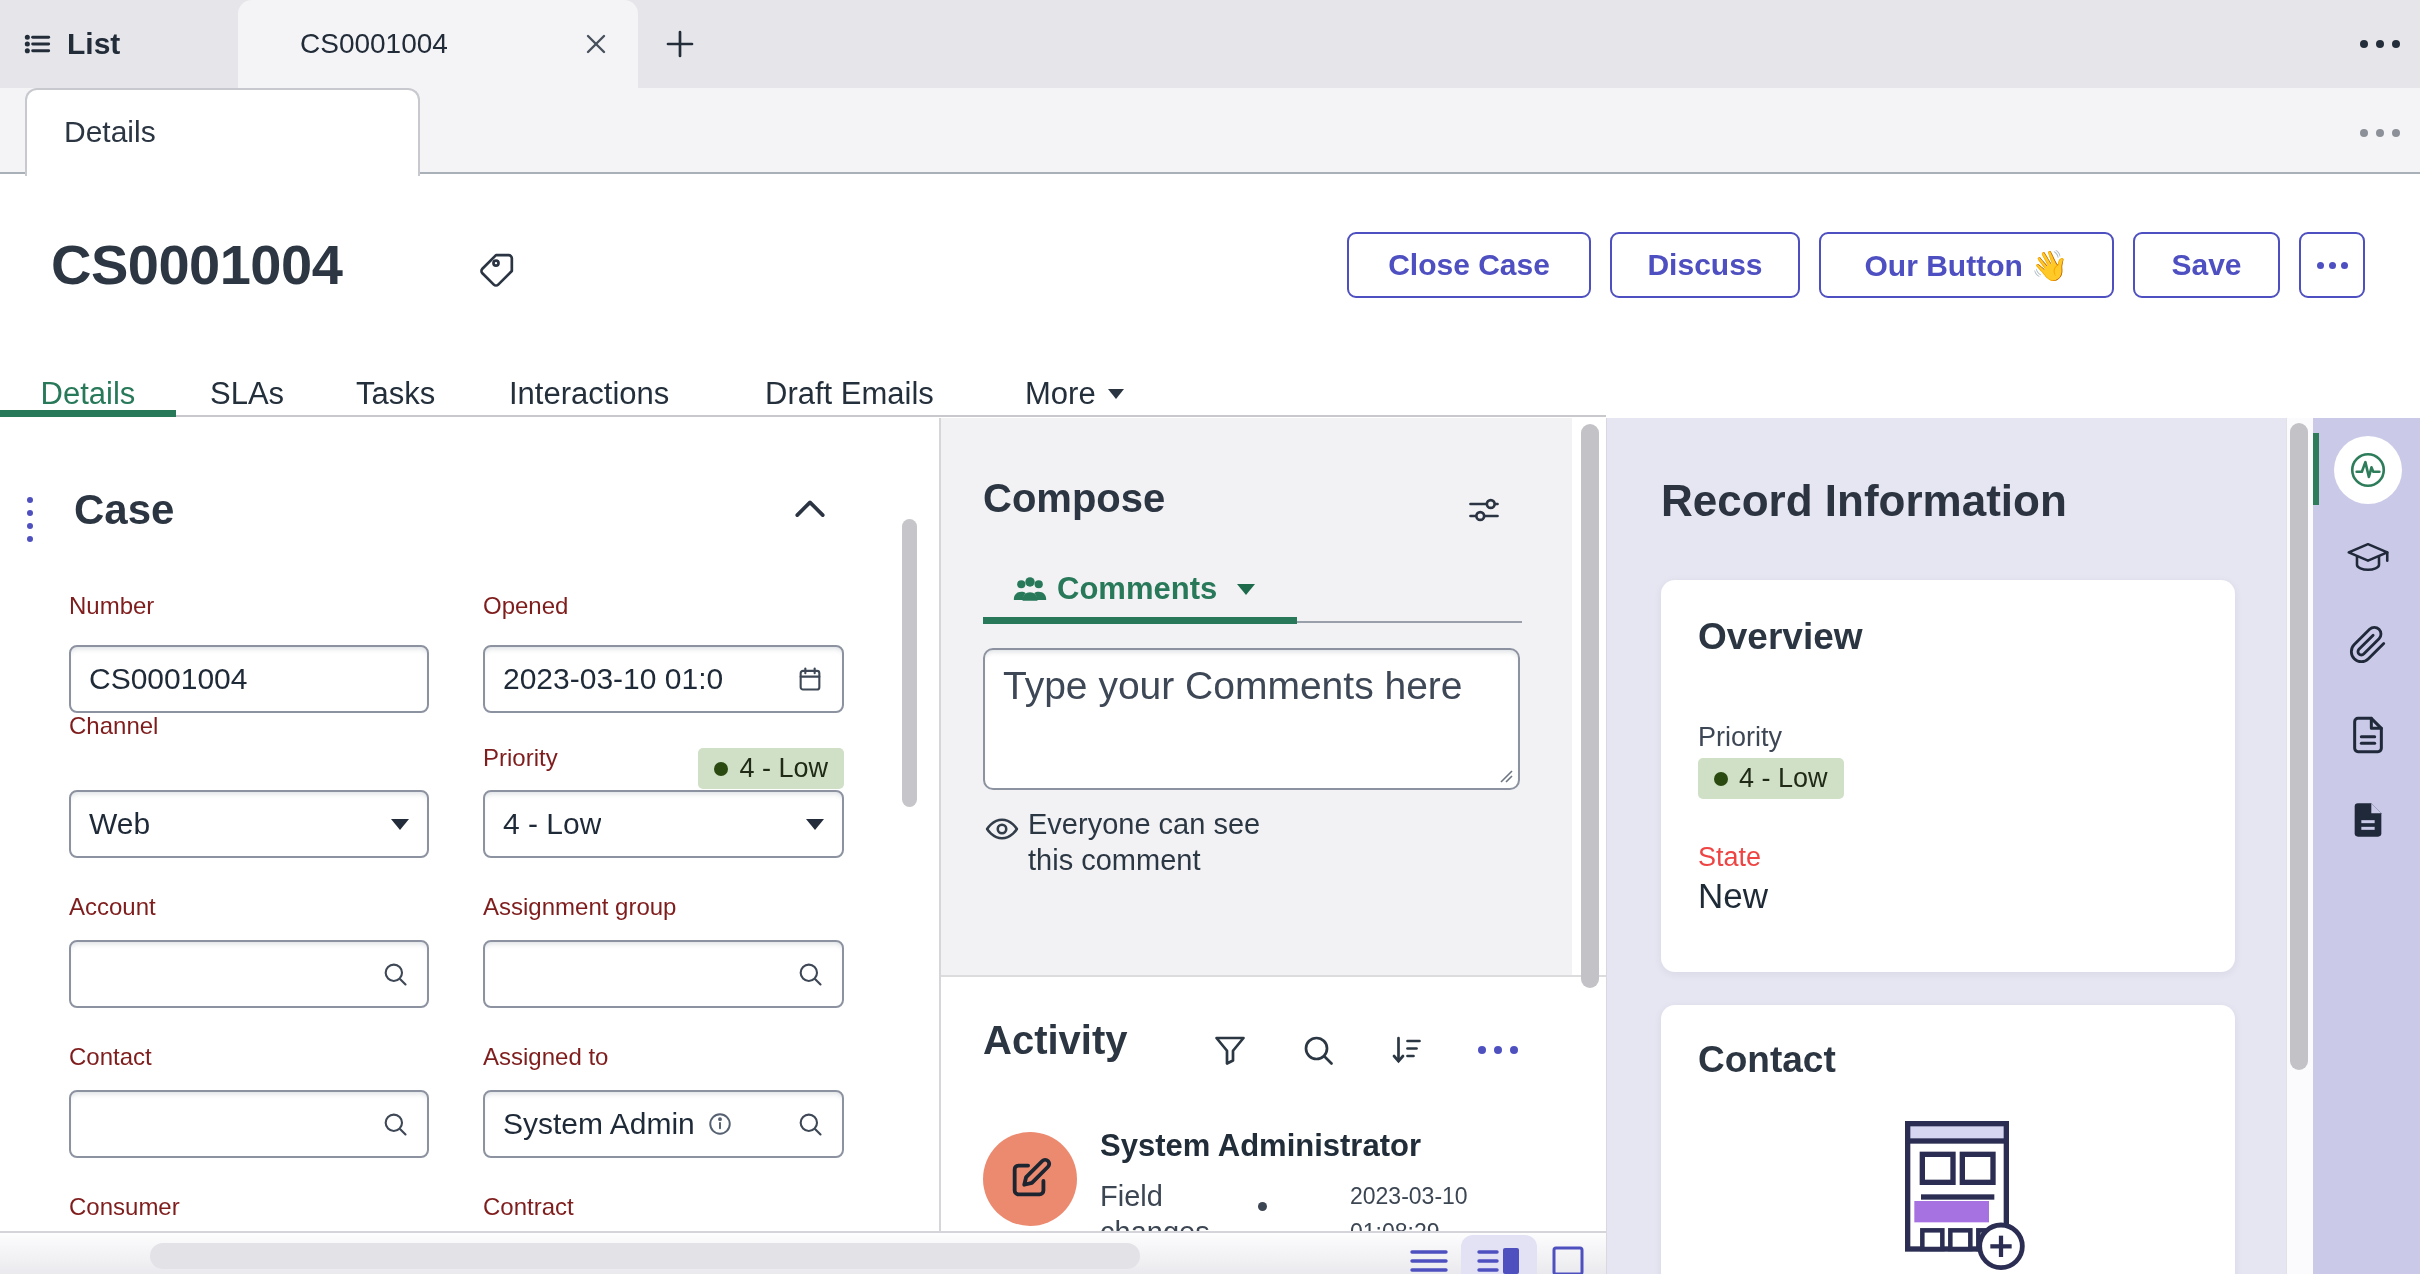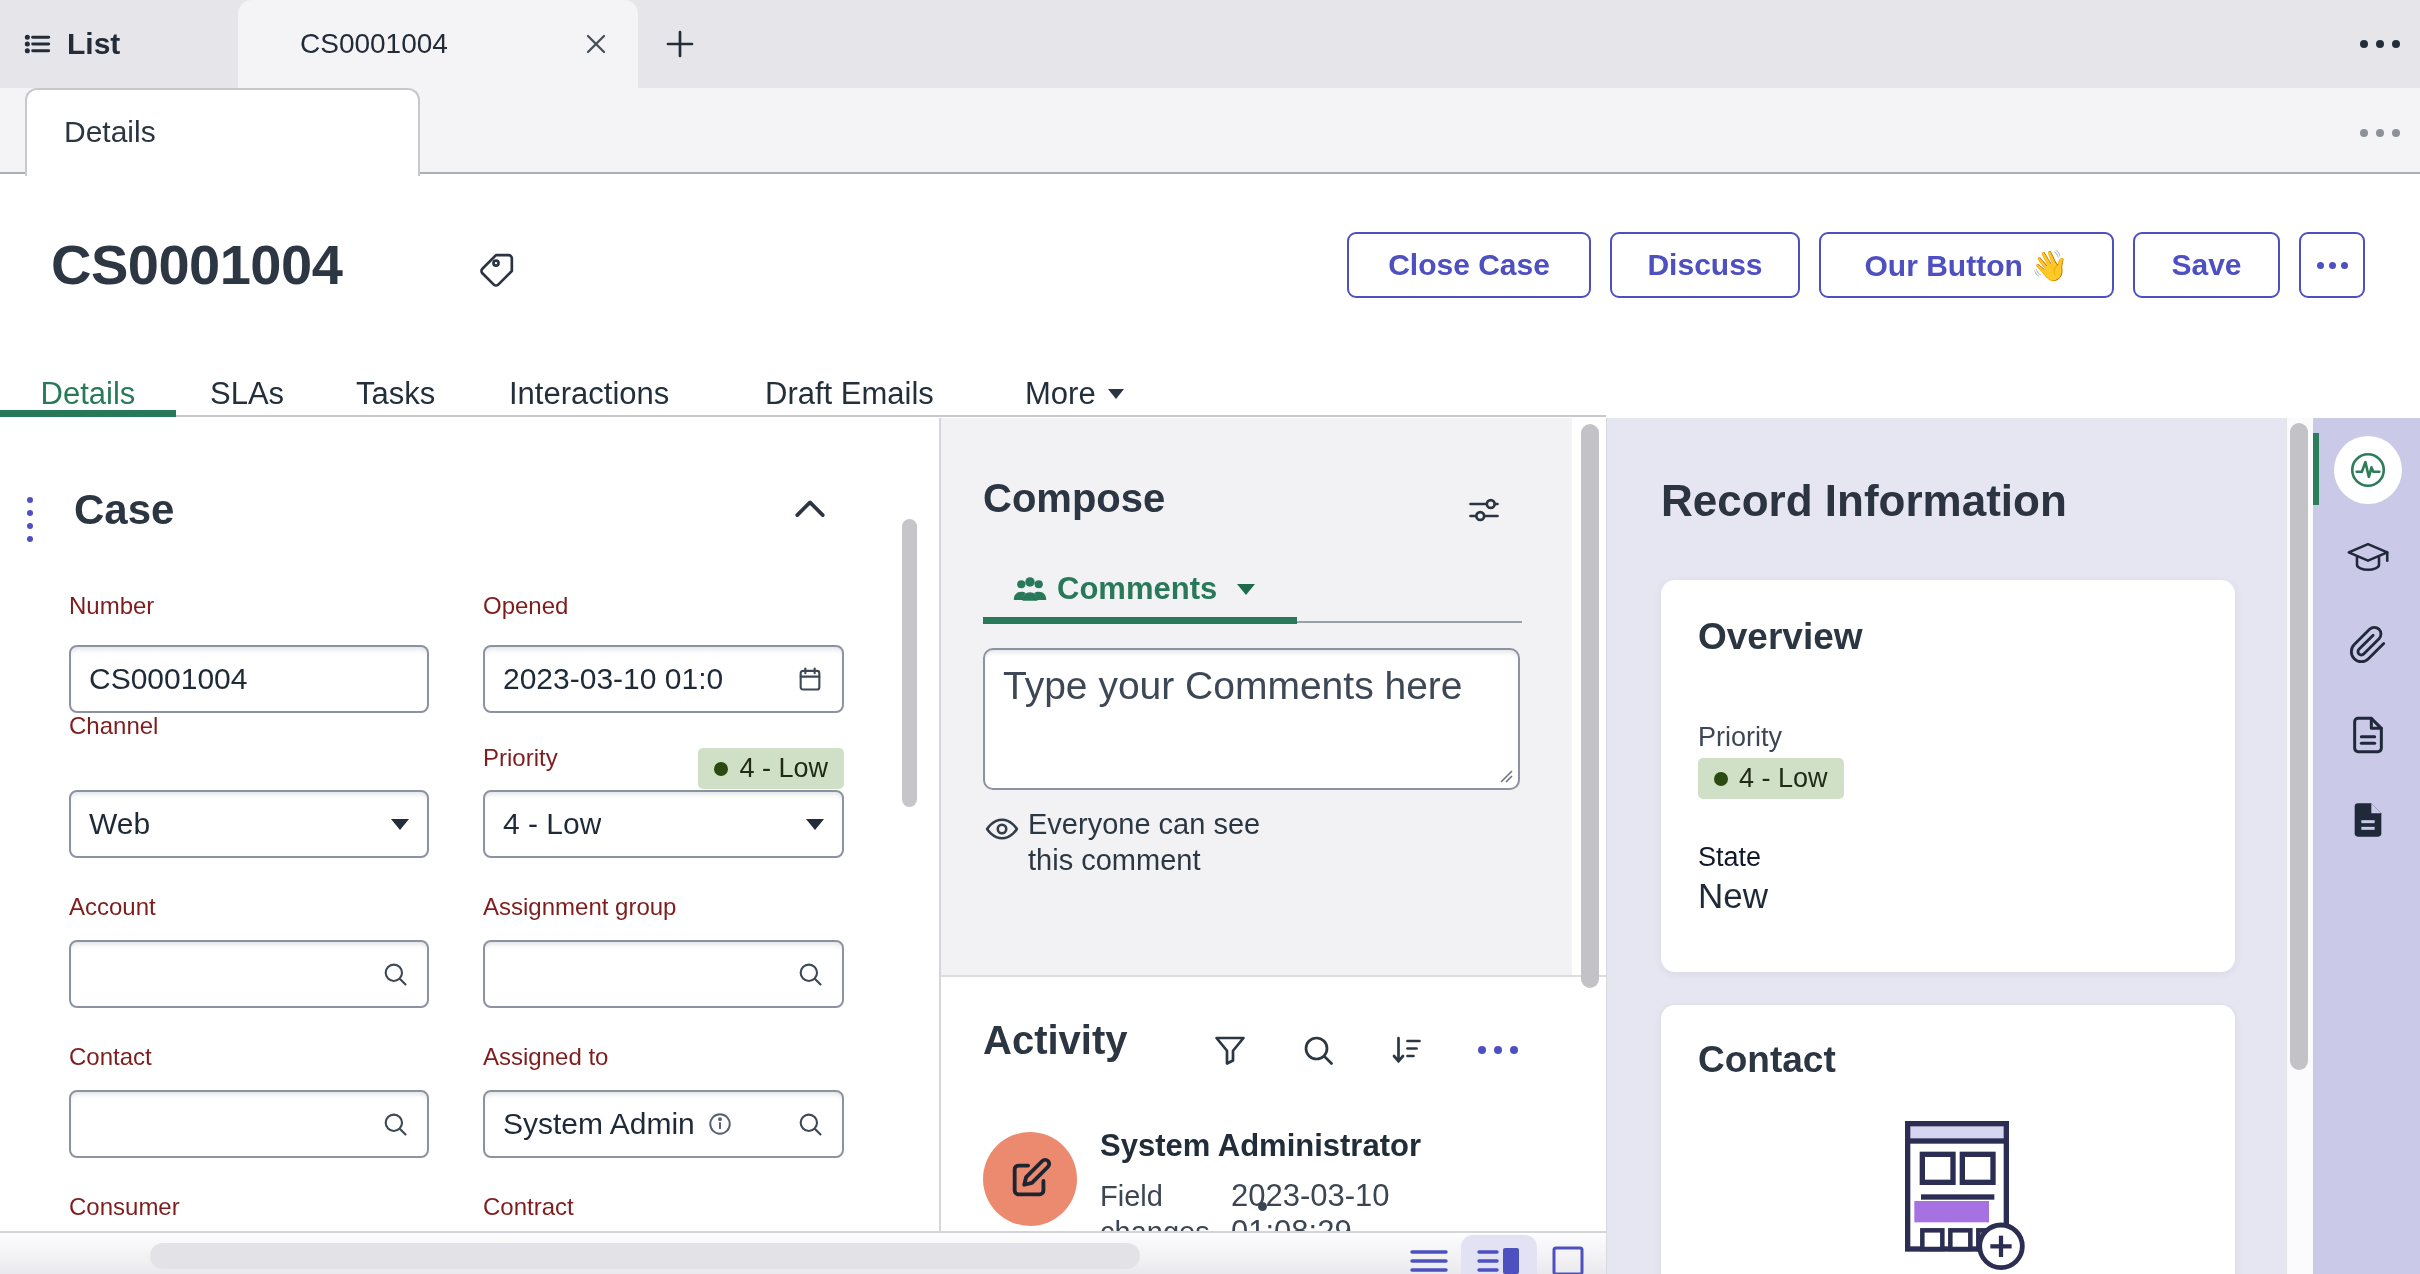--- a/index.html
+++ b/index.html
@@ -74,21 +74,21 @@
   .eye-ic { position:absolute; left:985px; top:812px; width:34px; height:34px; color:#333d4a; }
   .vis-note { position:absolute; left:1028px; top:806px; width:250px; font-size:29px; line-height:36px; color:#2c3744; }
   .post-btn { position:absolute; left:1292px; top:802px; width:228px; height:112px; border:2px solid #c7c9d0; border-radius:9px; background:#f9f9fa; color:#b5bac3; font-size:31px; font-weight:700; font-family:inherit; line-height:39px; text-align:center; }
   .activity-title { position:absolute; left:983px; top:1018px; font-size:40px; font-weight:800; color:#2c3642; }
   .act-ic { position:absolute; top:1032px; width:36px; height:36px; color:#2c3744; cursor:pointer; }
   .act-menu { position:absolute; left:1478px; top:1046px; color:#4e50c0; cursor:pointer; }
   .avatar { position:absolute; left:983px; top:1132px; width:94px; height:94px; border-radius:50%; background:#ec8a70; display:flex; align-items:center; justify-content:center; color:#1c2530; }
   .act-name { position:absolute; left:1100px; top:1128px; font-size:31px; font-weight:700; color:#222d3a; }
   .act-type { position:absolute; left:1100px; top:1178px; width:118px; font-size:29px; line-height:36px; color:#3c4653; }
   .act-bullet { position:absolute; left:1258px; top:1202px; width:9px; height:9px; border-radius:50%; background:#3c4653; }
-  .act-dt { position:absolute; left:1231px; top:1178px; width:165px; font-size:31px; line-height:36px; color:#3c4653; }
+  .act-dt { position:absolute; left:1350px; top:1178px; width:165px; font-size:23px; line-height:36px; color:#3c4653; }
 
   
   .bottom-strip { position:absolute; left:0; top:1231px; width:1606px; height:43px; background:linear-gradient(#fdfdfe,#eaeaee); border-top:2px solid #d5d5d9; }
   .h-thumb { position:absolute; left:150px; top:1243px; width:990px; height:26px; border-radius:13px; background:#e3e3e7; cursor:grab; }
   .view-ic { position:absolute; color:#4e50c0; cursor:pointer; }
   .view-pill { position:absolute; left:1461px; top:1235px; width:76px; height:40px; border-radius:12px 12px 0 0; background:#e2e2f4; }
 
   
   .right-panel { position:absolute; left:1606px; top:418px; width:680px; height:856px; background:#e6e6f2; border-left:1px solid #d8d8de; }
   .ri-title { position:absolute; left:54px; top:58px; font-size:44px; font-weight:800; color:#2b3440; }
@@ -427,21 +427,21 @@
   <div class="right-panel">
     <h2 class="ri-title">Record Information</h2>
 
     <div class="card" style="top:162px;height:392px">
       <h3 class="abs" style="left:37px;top:36px">Overview</h3>
       <span class="abs" style="left:37px;top:142px;font-size:27px;color:#3e4755">Priority</span>
       <span class="badge" style="position:absolute;left:37px;top:178px">
         <i></i>
         <span>4 - Low</span>
       </span>
-      <span class="abs" style="left:37px;top:262px;font-size:27px;color:#0f172a">State</span>
+      <span class="abs" style="left:37px;top:262px;font-size:27px;color:#ef4444">State</span>
       <span class="abs" style="left:37px;top:296px;font-size:35px;color:#1f2a37">New</span>
     </div>
 
     <div class="card" style="top:587px;height:340px">
       <h3 class="abs" style="left:37px;top:34px">Contact</h3>
       <span class="abs" style="left:220px;top:108px;width:160px;height:160px">
         <svg viewBox="0 0 120 120">
           <rect x="20" y="8" width="74" height="94" fill="#fff" stroke="#2b2e52" stroke-width="4"></rect>
           <rect x="20" y="8" width="74" height="13" fill="#d6d6f0" stroke="#2b2e52" stroke-width="4"></rect>
           <rect x="31" y="31" width="23" height="21" fill="#fff" stroke="#2b2e52" stroke-width="4"></rect>

